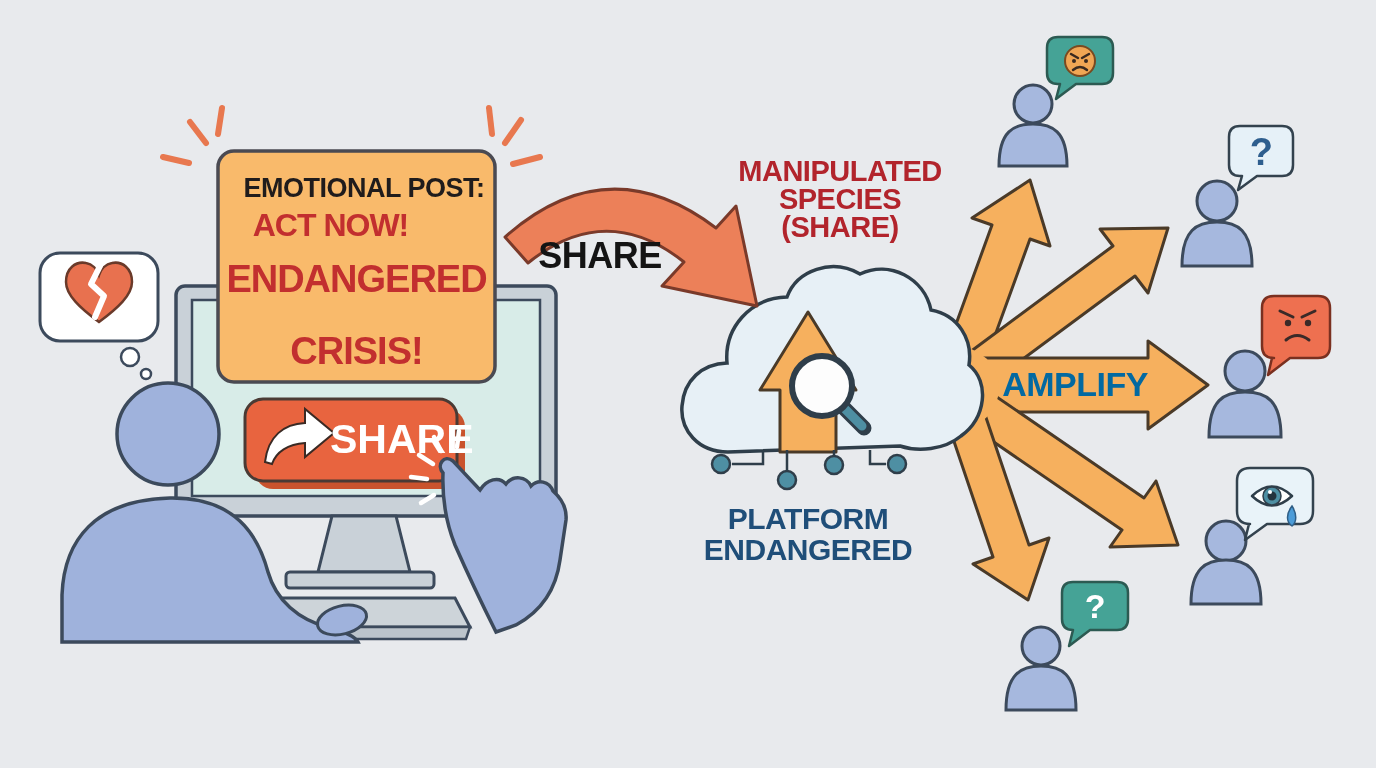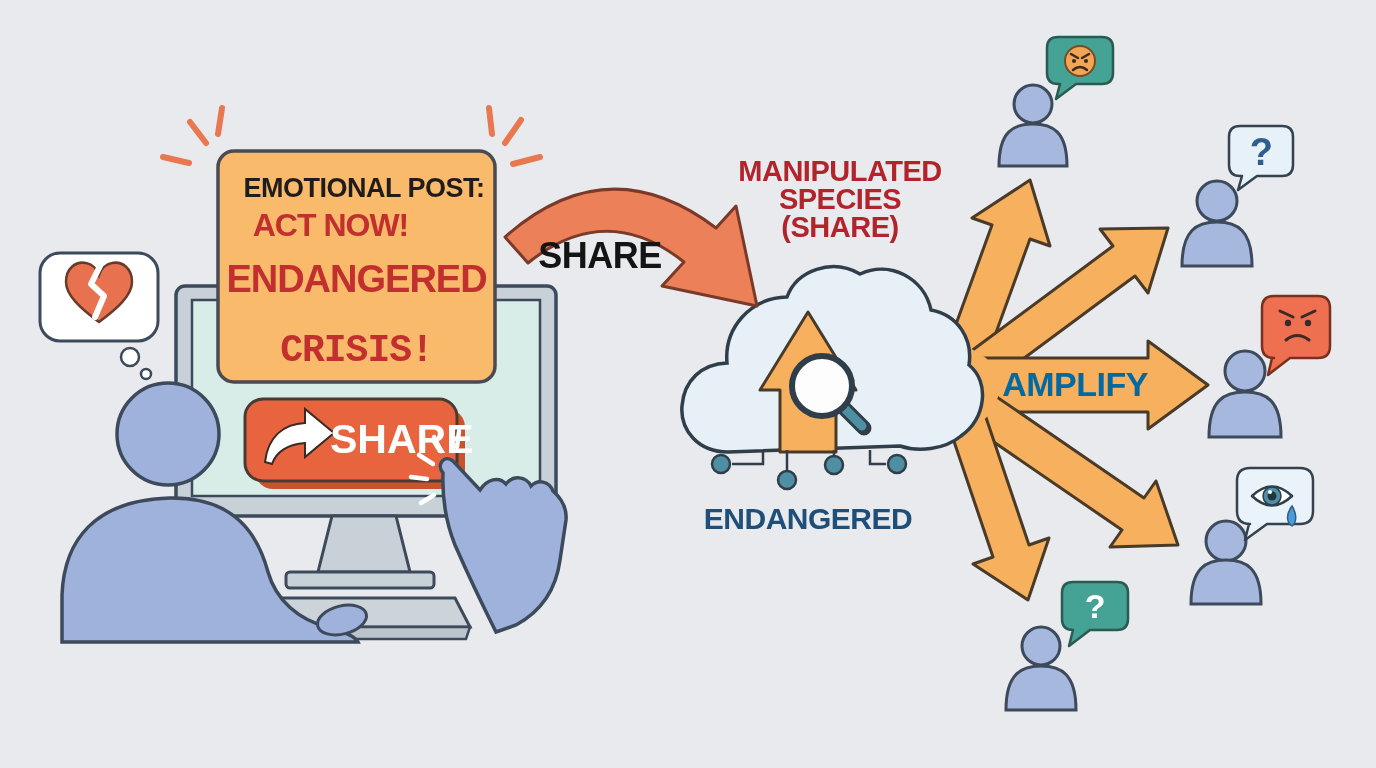--- a/index.html
+++ b/index.html
@@ -8,21 +8,21 @@
     background:#e8eaed;
     font-family:"Liberation Sans",sans-serif;
   }
   #art{position:absolute;left:0;top:0;}
   .txt{position:absolute;font-weight:bold;letter-spacing:-0.5px;line-height:1.0;}
   .center{text-align:center;}
   .post-label{left:220px;top:175px;width:256px;font-size:27px;color:#201c1c;padding-left:16px;}
   .post-headline{left:220px;top:209px;width:221px;font-size:32px;color:#c22f2f;letter-spacing:-1px;}
   .post-line1{left:220px;top:260px;width:273px;font-size:38px;color:#c22f2f;letter-spacing:-1px;}
   .post-line2{left:220px;top:296px;width:273px;font-size:38px;color:#c22f2f;letter-spacing:-1px;}
-  .post-line3{left:220px;top:332px;width:273px;font-size:38px;color:#c22f2f;letter-spacing:-1px;font-family:Liberation Mono, monospace;}
+  .post-line3{left:220px;top:332px;width:273px;font-size:38px;color:#c22f2f;letter-spacing:-1px;}
   .share-btn-label{left:330px;top:419px;width:120px;font-size:41px;color:#ffffff;letter-spacing:0px;}
   .share-flow-label{left:535px;top:238px;width:130px;font-size:36px;color:#141414;}
   .spread-label{right:406px;top:157px;width:260px;font-size:29px;color:#b2242c;text-align:center;line-height:28px;letter-spacing:-0.5px;}
   .platform-label{left:688px;top:503px;width:240px;font-size:30px;color:#1f4e79;line-height:31px;}
   .amplify-label{left:1000px;top:367px;width:150px;font-size:34px;color:#0369a1;}
   .q-bubble-2{left:1229px;top:133px;width:64px;font-size:38px;color:#2e5e8e;}
   .q-bubble-5{left:1062px;top:589px;width:66px;font-size:34px;color:#ffffff;}
 </style>
 </head>
 <body>
@@ -188,20 +188,21 @@
 <div class="txt share-btn-label">SHARE</div>
 <div class="txt center share-flow-label">SHARE</div>
 
 <div class="spread-label txt">
   <div>MANIPULATED</div>
   <div>SPECIES</div>
   <div>(SHARE)</div>
 </div>
 
 <div class="platform-label txt center">
+  <div>PLATFORM</div>
   <div>ENDANGERED</div>
 </div>
 
 <div class="txt center amplify-label">AMPLIFY</div>
 
 <div class="txt center q-bubble-2">?</div>
 <div class="txt center q-bubble-5">?</div>
 
 </div>
 

